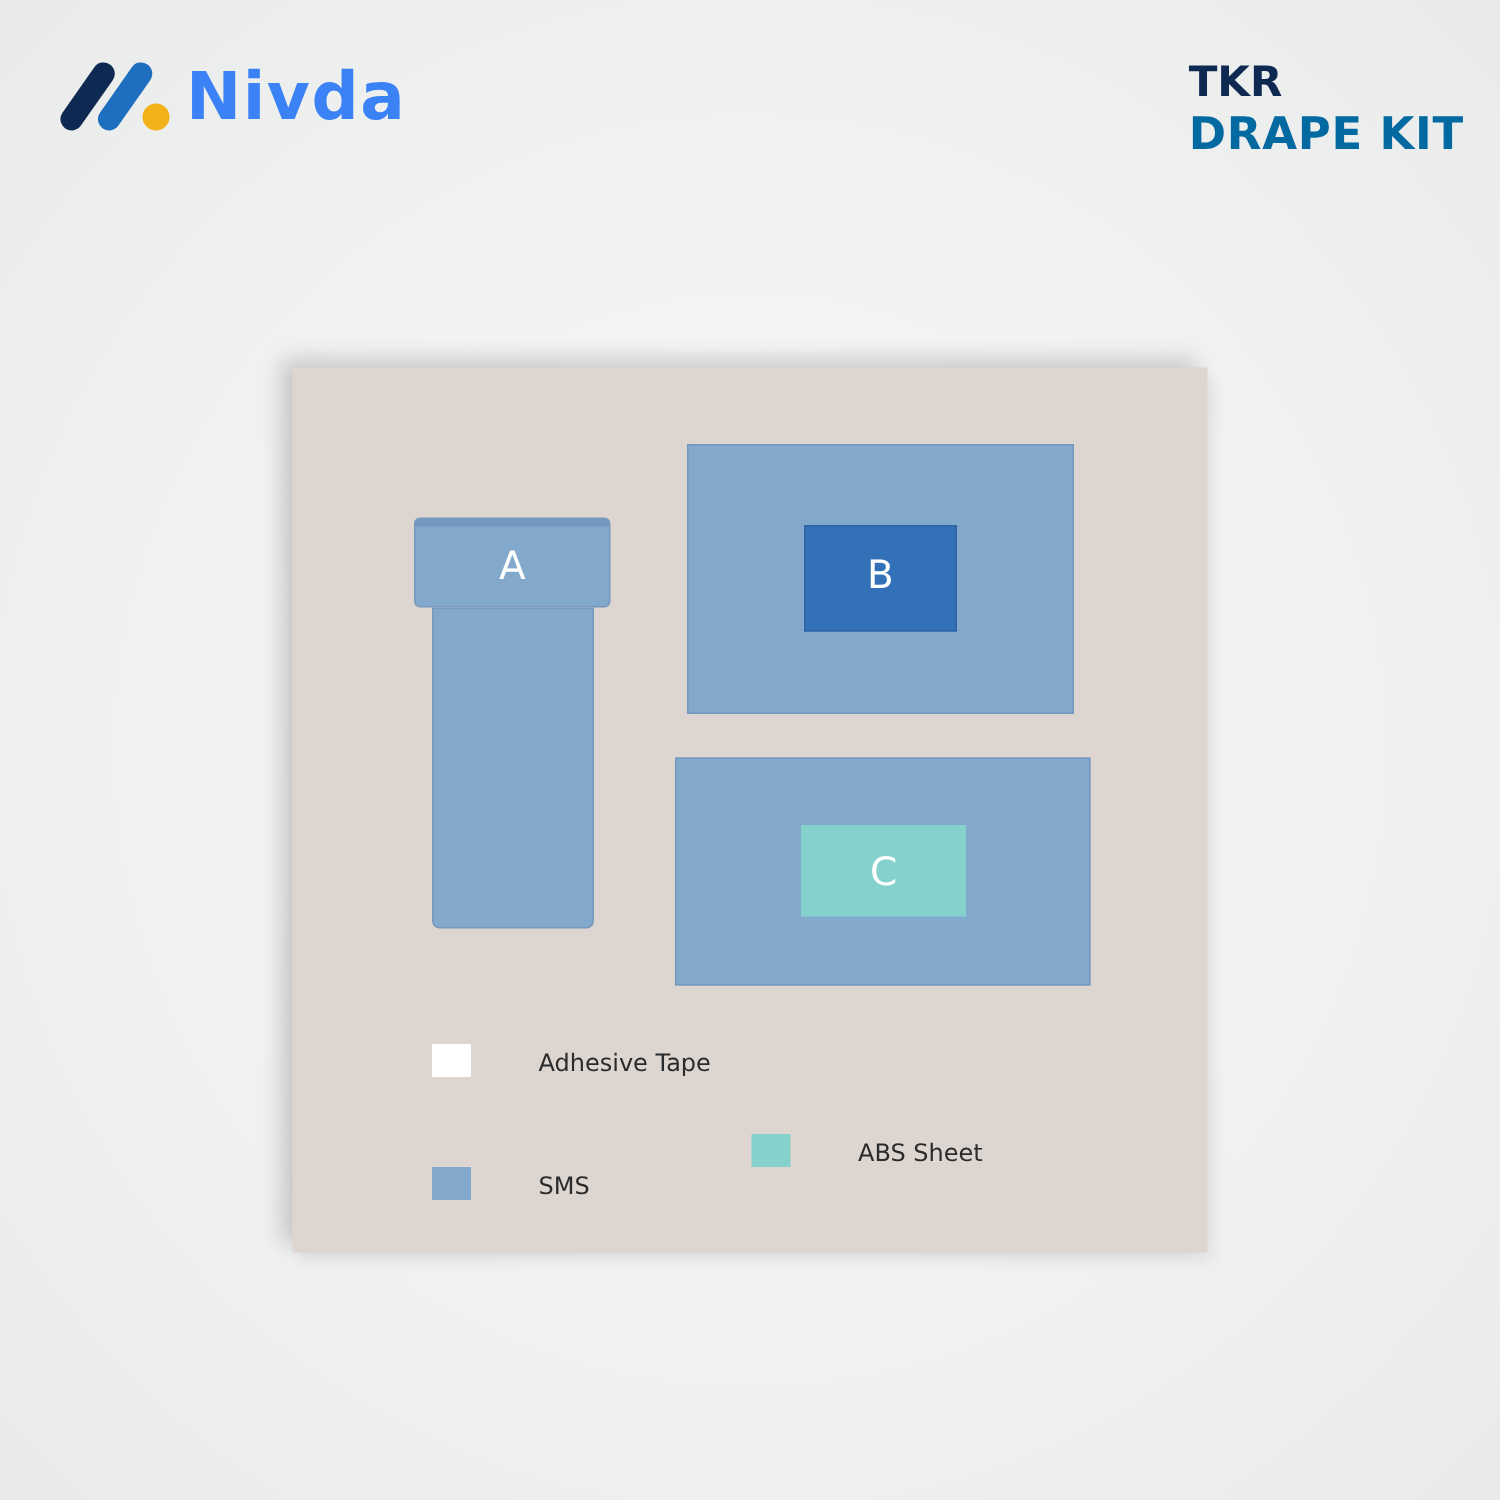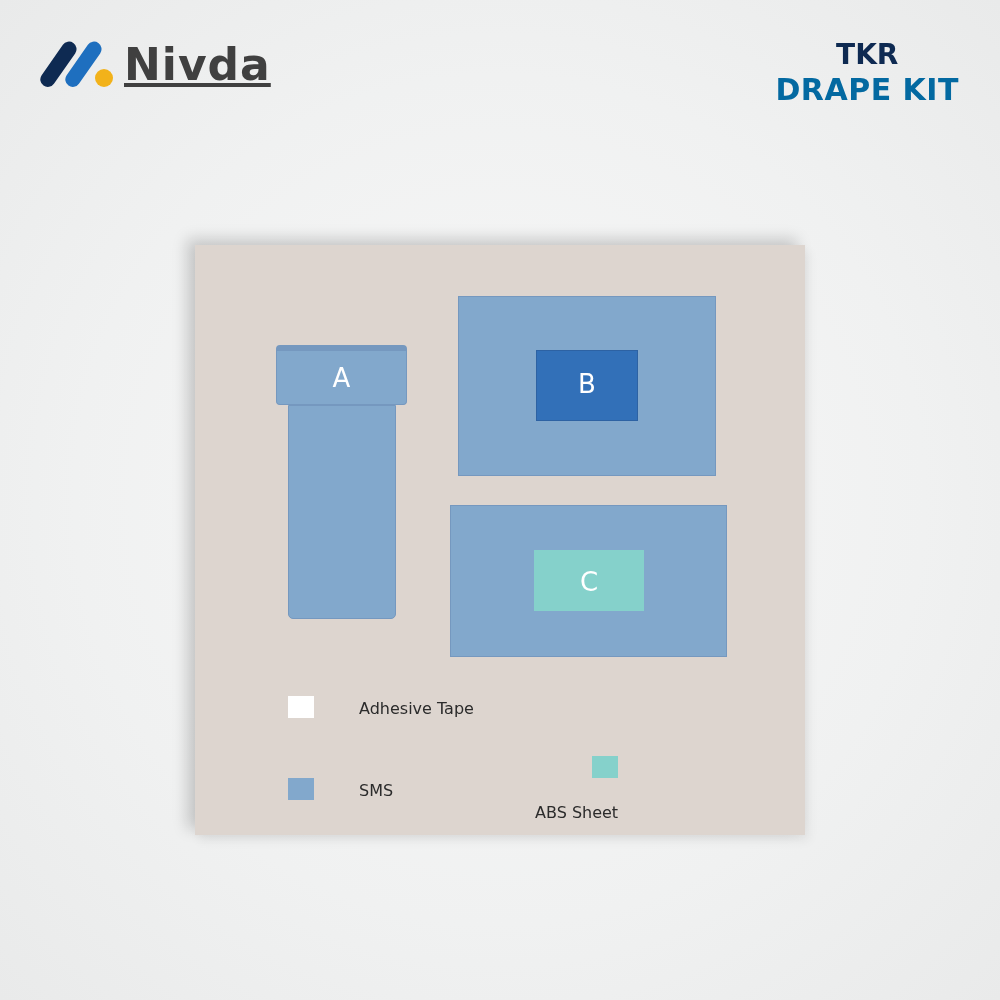--- a/index.html
+++ b/index.html
@@ -5,23 +5,23 @@
     html, body { margin: 0; padding: 0; }
     body {
       width: 1000px; height: 1000px; overflow: hidden; position: relative;
       background: radial-gradient(ellipse at 50% 50%, #f8f8f8 0%, #f0f1f1 60%, #e9eaea 100%);
       font-family: "Liberation Sans", sans-serif;
     }
     .logo { position: absolute; left: 40px; top: 40px; height: 50px; display: flex; align-items: center; }
     .logo svg { width: 76px; height: 50px; }
     .logo-text {
       margin-left: 8px; font-family: "DejaVu Sans", sans-serif; font-weight: bold;
-      font-size: 44px; color: #404040; letter-spacing: 1px; line-height: 50px; text-decoration: underline;
+      font-size: 44px; color: #3b82f6; letter-spacing: 1px; line-height: 50px;
     }
-    .title { position: absolute; right: 41px; top: 38px; text-align: center; font-family: "DejaVu Sans", sans-serif; font-weight: bold; }
+    .title { position: absolute; right: 24px; top: 38px; text-align: left; font-family: "DejaVu Sans", sans-serif; font-weight: bold; }
     .title .l1 { font-size: 28px; color: #0e2a52; line-height: 34px; }
     .title .l2 { font-size: 30px; color: #0369a1; line-height: 36px; letter-spacing: 0.5px; }
 
     .card {
       position: absolute; left: 195px; top: 245px; width: 610px; height: 590px;
       background: #ddd5cf;
       box-shadow: -8px -6px 14px rgba(0,0,0,0.18), 4px 6px 10px rgba(0,0,0,0.06);
     }
     .piece { position: absolute; background: #82a8cc; box-sizing: border-box; border: 1px solid #7598bf; }
     .label { position: absolute; color: #ffffff; font-family: "DejaVu Sans", sans-serif; font-size: 26px; text-align: center; }
@@ -68,17 +68,17 @@
   <div class="label" style="left:339px; top:322px; width:110px;">C</div>
 
   <div class="legend-item" style="left:93px; top:451px;">
     <div class="swatch" style="background:#ffffff;"></div>
     <span class="legend-label">Adhesive Tape</span>
   </div>
   <div class="legend-item" style="left:93px; top:511px;margin-top:22px;">
     <div class="swatch" style="background:#82a8cc;"></div>
     <span class="legend-label">SMS</span>
   </div>
-  <div class="legend-item" style="left:320px; top:511px;flex-direction:column;">
+  <div class="legend-item" style="left:306px; top:511px;">
     <div class="swatch" style="background:#85d1cb;"></div>
     <span class="legend-label">ABS Sheet</span>
   </div>
 </div>
 
 </body></html>

